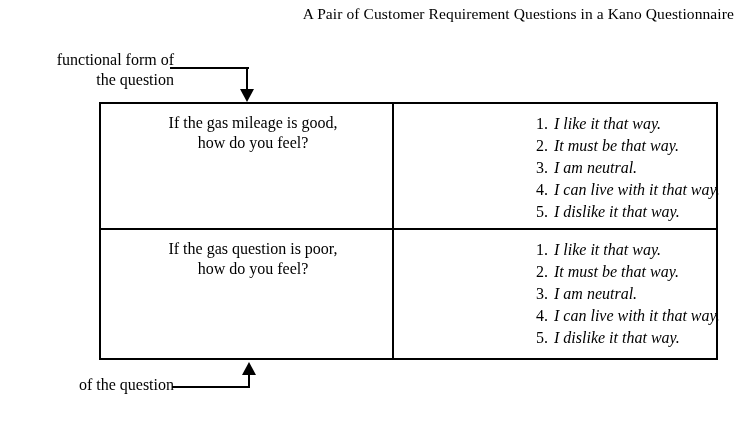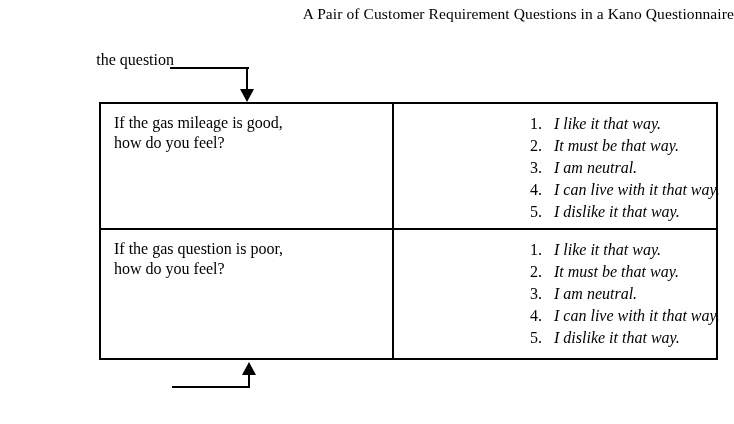--- a/index.html
+++ b/index.html
@@ -107,20 +107,21 @@
   }
 
   
   .kano-table {
     position: absolute;
     left: 99px;
     top: 102px;
     width: 613px;
     border-collapse: collapse;
     table-layout: fixed;
+    text-align: center;
   }
   .kano-table td {
     border: 2px solid #000;
     vertical-align: top;
     padding: 0;
   }
   .col-question { width: 291px; }
   .col-answers  { width: 322px; }
 
   .row-1 td { height: 124px; }
@@ -153,27 +154,29 @@
     flex: 0 0 auto;
     font-style: italic;
   }
 </style>
 </head>
 <body>
 
 <div class="title">A Pair of Customer Requirement Questions in a Kano Questionnaire</div>
 
 <div class="callout callout-functional">
+  <span class="line1">functional form of</span>
   <span class="line2">the question</span>
 </div>
 <div class="leader leader-top-h"></div>
 <div class="leader leader-top-v"></div>
 <div class="leader arrow-down"></div>
 
 <div class="callout callout-dysfunctional">
+  <span class="line2">of the question</span>
 </div>
 <div class="leader leader-bot-h"></div>
 <div class="leader leader-bot-v"></div>
 <div class="leader arrow-up"></div>
 
 <table class="kano-table">
   <tbody>
     <tr class="row-1">
       <td class="col-question">
         <div class="question-text">

